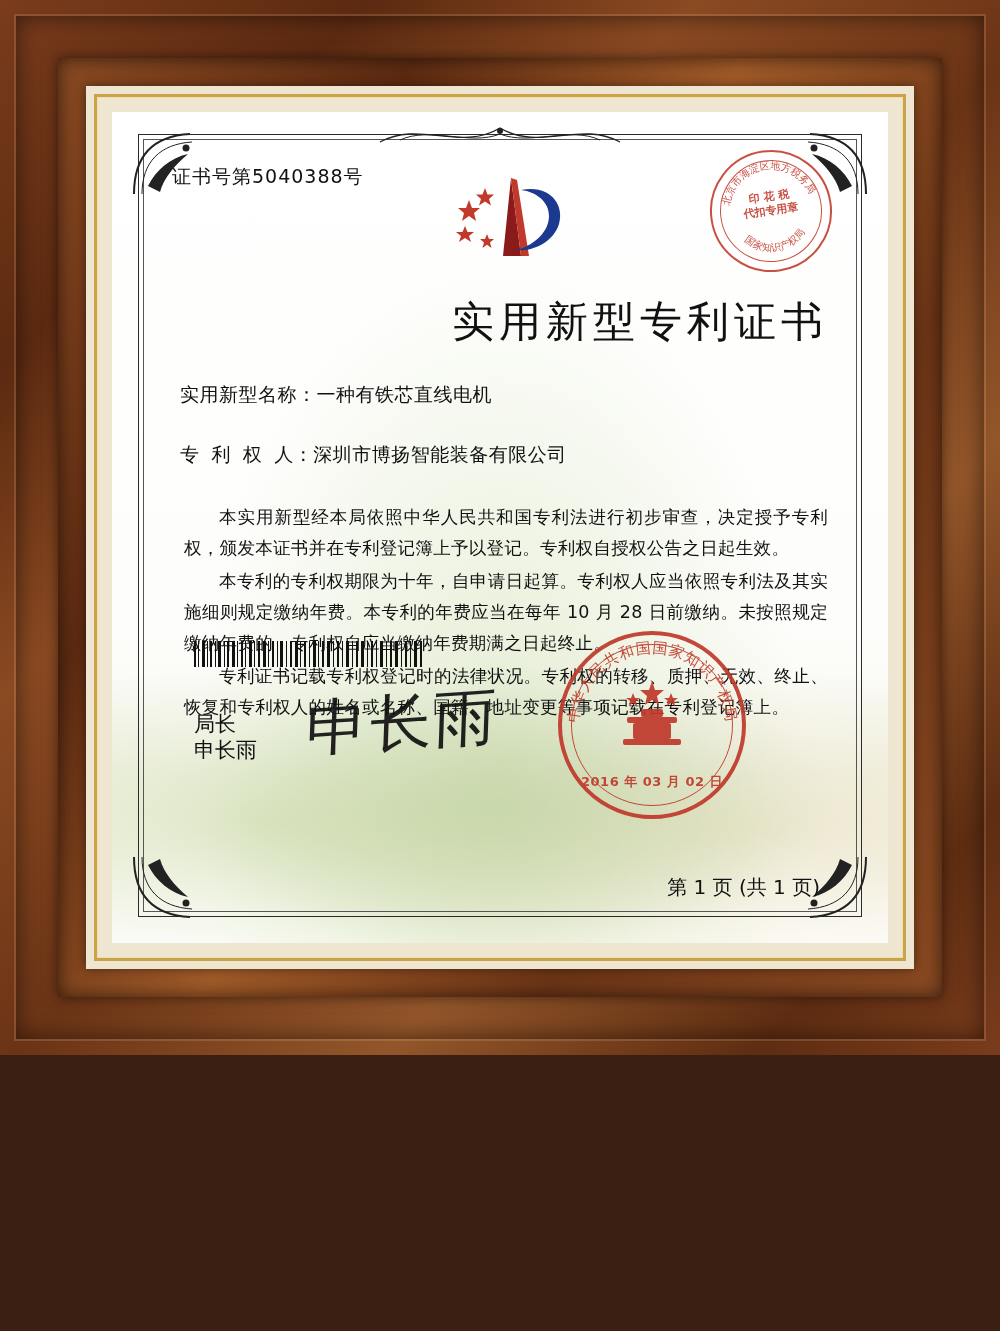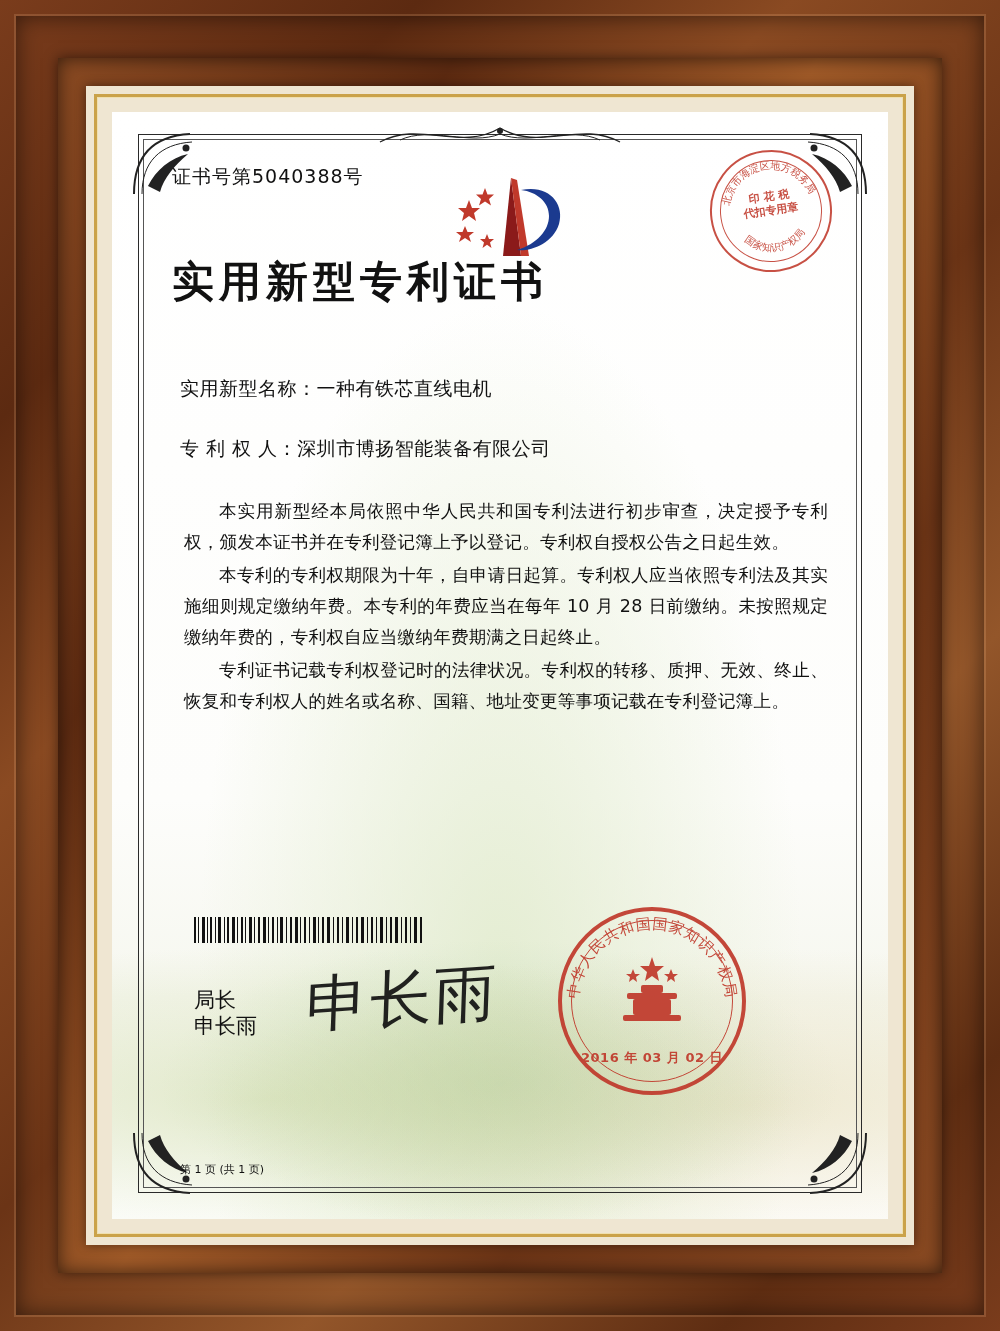--- a/index.html
+++ b/index.html
@@ -4,21 +4,21 @@
 <style>
   html,body{margin:0;padding:0;}
   body{
     width:1000px;height:1331px;
     font-family:"DejaVu Sans","Liberation Sans",sans-serif;
     background:#3a1f12;
     overflow:hidden;
   }
   
   .frame{
-    position:absolute;left:0;top:0;width:1000px;height:1331px;
+    position:absolute;left:0;top:0;width:1000px;height:1055px;
     background:
       linear-gradient(135deg,#7a3c1c 0%,#5c2a11 18%,#8a4a22 34%,#6b3416 52%,#93562a 70%,#5e2d12 88%,#7a3c1c 100%);
     box-sizing:border-box;
   }
   .frame-bevel-out{
     position:absolute;left:14px;top:14px;right:14px;bottom:14px;
     border:2px solid rgba(255,200,150,.18);
     box-shadow:inset 0 0 22px rgba(0,0,0,.55);
   }
   .frame-inner{
@@ -91,25 +91,25 @@
     border:1px solid #c0392b;border-radius:50%;
   }
   .rs-arc{
     position:absolute;left:0;top:0;width:100%;height:100%;
   }
   .rs-center{
     position:absolute;left:0;right:0;top:38px;text-align:center;
     font-size:11px;line-height:14px;font-weight:bold;
   }
   .title{
-    text-align:left;margin-top:64px;
+    text-align:right;margin-top:104px;
     font-family:"DejaVu Serif","Liberation Serif",serif;
-    font-weight:bold;font-size:42px;letter-spacing:5px;color:#111;
-  }
-  .fields{margin-top:66px;padding-left:8px;}
+    font-weight:normal;font-size:42px;letter-spacing:5px;color:#111;
+  }
+  .fields{margin-top:32px;padding-left:8px;font-family:Liberation Mono, monospace;}
   .field{font-size:19px;color:#111;margin-bottom:34px;letter-spacing:.5px;}
   .field .lbl{display:inline-block;}
   .para{
     margin-top:22px;font-size:17.5px;line-height:31px;color:#111;
     text-align:justify;letter-spacing:.3px;
   }
   .para p{margin:0 0 2px 12px;text-indent:2em;}
   
   .bottom{position:absolute;left:8px;right:8px;bottom:8px;height:260px;}
   .barcode{position:absolute;left:14px;top:6px;width:230px;height:26px;}
@@ -128,22 +128,22 @@
   .gov-seal .gs-in{
     position:absolute;left:9px;top:9px;right:9px;bottom:9px;
     border:1.5px solid #c0392b;border-radius:50%;
   }
   .gs-date{
     position:absolute;left:0;right:0;bottom:24px;text-align:center;
     font-size:13px;font-weight:bold;letter-spacing:.5px;
   }
   .gs-emblem{position:absolute;left:50%;top:44px;transform:translateX(-50%);width:74px;height:70px;}
   .page-no{
-    position:absolute;left:0;right:0;bottom:-6px;text-align:left;
-    font-size:11px;color:#111;
+    position:absolute;left:0;right:0;bottom:-6px;text-align:right;
+    font-size:20px;color:#111;
   }
 </style>
 </head>
 <body>
 
 <div class="frame">
   <div class="frame-bevel-out"></div>
   <div class="frame-inner"></div>
   <div class="mat"></div>
   <div class="mat-gold"></div>

